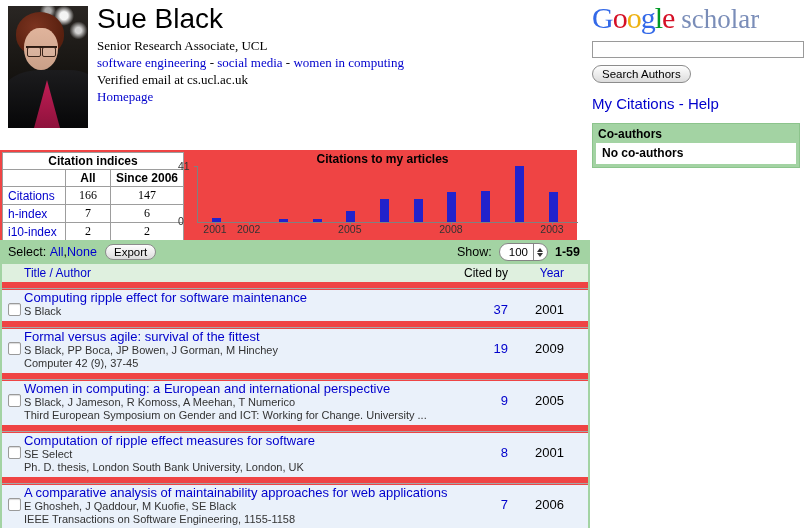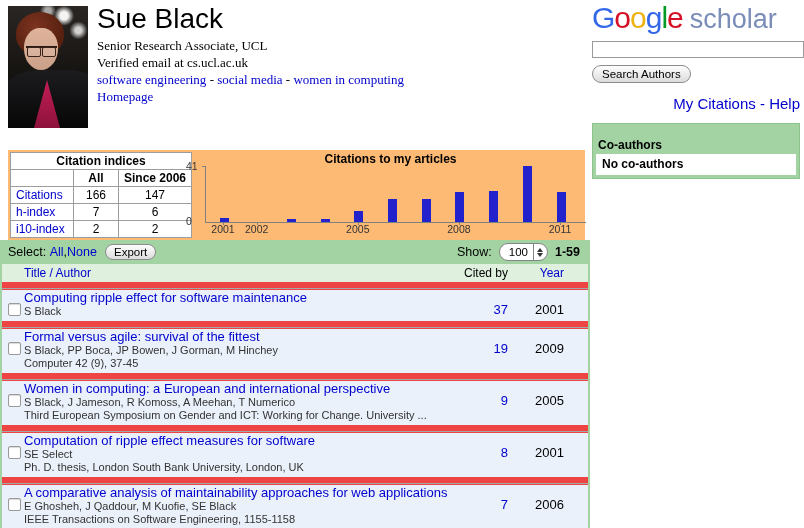--- a/index.html
+++ b/index.html
@@ -24,40 +24,40 @@
   .photo .glasses:before{left:1px;} .photo .glasses:after{right:1px;}
   .photo .body{position:absolute;left:-6px;top:64px;width:96px;height:60px;
          background:linear-gradient(#1c1c1e,#060607);border-radius:40% 30% 0 0;}
   .photo .top{position:absolute;left:26px;top:74px;width:26px;height:48px;
          background:linear-gradient(#c21d55,#8e123c);clip-path:polygon(50% 0,100% 100%,0 100%);}
   .pinfo{position:absolute;left:97px;top:2px;}
   .pname{font-size:28px;line-height:34px;margin-bottom:2px;}
   .pline{font-size:13px;line-height:16px;margin-top:1px;font-family:Liberation Serif, serif;}
   
   .rcol{position:absolute;left:592px;top:2px;width:208px;}
-  .logo{font-family:Liberation Sans, sans-serif;font-size:30px;line-height:32px;letter-spacing:-1px;}
+  .logo{font-family:Liberation Serif, serif;font-size:30px;line-height:32px;letter-spacing:-1px;}
   .logo .sch{font-size:27px;color:#7a8db8;margin-left:7px;letter-spacing:0;}
   .sinput{display:block;width:206px;height:15px;margin-top:6px;border:1px solid #9a9a9a;
           font-size:12px;padding:0 2px;box-sizing:content-box;}
   .pill{display:inline-block;border:1px solid #8c8c8c;border-radius:10px;
         background:linear-gradient(#fefefe,#dcdcdc);font-size:11.5px;color:#000;
         padding:2px 9px;cursor:pointer;}
   .sbtn{margin-top:6px;}
-  .mycit{margin-top:12px;font-size:15px;text-align:right;}
+  .mycit{margin-top:12px;font-size:15px;}
   .mycit .sep{color:#0000cc;}
   .coa{margin-top:11px;background:#a3d3a3;border:1px solid #8cc48c;padding-bottom:3px;}
-  .coa .hd{font-size:12px;font-weight:bold;padding:14px 5px 1px;}
+  .coa .hd{font-size:12px;font-weight:bold;padding:3px 5px 1px;}
   .coa .bx{background:#fff;margin:1px 3px 0;padding:3px 6px 4px;font-size:12px;font-weight:bold;}
   
-  .panel{position:absolute;left:8px;top:150px;width:577px;height:99px;background:#fdba74;}
+  .panel{position:absolute;left:0;top:150px;width:577px;height:99px;background:#ef4444;}
   table.cit{position:absolute;left:2px;top:2px;border-collapse:collapse;font-size:12px;background:#fff;}
   table.cit td,table.cit th{border:1px solid #9d9d9d;padding:1px 5px;}
   table.cit .ttl{font-weight:bold;text-align:center;font-size:12px;padding:1px 4px;}
   table.cit th{font-weight:bold;text-align:center;}
-  table.cit td.num{text-align:center;min-width:34px;}
+  table.cit td.num{text-align:center;min-width:34px;font-family:Liberation Serif, serif;}
   table.cit td.lbl{min-width:52px;}
   .chart{position:absolute;left:190px;top:1px;width:385px;height:85px;}
   .ctitle{position:absolute;left:0;top:1px;width:100%;text-align:center;font-weight:bold;font-size:12px;}
   .plot{position:absolute;left:7px;top:15px;width:380px;height:56px;
         border-left:1px solid #808080;border-bottom:1px solid #808080;}
   .bar{position:absolute;bottom:0;width:9px;background:#2222cc;}
   .ylab{position:absolute;width:16px;text-align:left;font-size:10.5px;color:#333;}
   .xlab{position:absolute;width:34px;text-align:center;font-size:10.5px;color:#333;top:72px;}
   .xtick{position:absolute;width:1px;height:3px;background:#808080;top:71px;}
   .ytick{position:absolute;left:4px;top:15px;width:3px;height:1px;background:#808080;}
@@ -94,22 +94,22 @@
 <div class="photo">
   <div class="body"></div>
   <div class="top"></div>
   <div class="hair"></div>
   <div class="face"></div>
   <div class="glasses"></div>
 </div>
 <div class="pinfo">
   <div class="pname">Sue Black</div>
   <div class="pline">Senior Research Associate, UCL</div>
+  <div class="pline"><a class="lnk">software engineering</a><span> - </span><a class="lnk">social media</a><span> - </span><a class="lnk">women in computing</a></div>
   <div class="pline">Verified email at cs.ucl.ac.uk</div>
-  <div class="pline"><a class="lnk">software engineering</a><span> - </span><a class="lnk">social media</a><span> - </span><a class="lnk">women in computing</a></div>
   <div class="pline"><a class="lnk">Homepage</a></div>
 </div>
 
 <div class="rcol">
   <div class="logo"><span><span style="color: rgb(51, 105, 232);">G</span><span style="color: rgb(213, 15, 37);">o</span><span style="color: rgb(238, 178, 17);">o</span><span style="color: rgb(51, 105, 232);">g</span><span style="color: rgb(0, 153, 37);">l</span><span style="color: rgb(213, 15, 37);">e</span></span><span class="sch">scholar</span></div>
   <input class="sinput" type="text" value="" style="">
   <div class="sbtn"><span class="pill">Search Authors</span></div>
   <div class="mycit"><a class="lnk">My Citations</a><span class="sep"> - </span><a class="lnk">Help</a></div>
   <div class="coa">
     <div class="hd">Co-authors</div>
@@ -165,21 +165,21 @@
     <div>
         <div class="xtick" style="left: 25px;"></div>
         <div class="xlab" style="left: 8px;">2001</div>
         <div class="xtick" style="left: 58.7px;"></div>
         <div class="xlab" style="left: 41.7px;">2002</div>
         <div class="xtick" style="left: 159.8px;"></div>
         <div class="xlab" style="left: 142.8px;">2005</div>
         <div class="xtick" style="left: 260.9px;"></div>
         <div class="xlab" style="left: 243.9px;">2008</div>
         <div class="xtick" style="left: 362px;"></div>
-        <div class="xlab" style="left: 345px;">2011</div>
+        <div class="xlab" style="left: 345px;">2003</div>
       </div>
   </div>
 </div>
 
 <div class="list">
   <div class="toolbar">
     <span>Select:</span>&nbsp;<a class="lnk">All</a><span>, </span><a class="lnk">None</a>
     <span class="pill" style="margin-left:8px;padding:1px 8px;">Export</span>
     <span class="gap"></span>
     <span>Show:</span>

